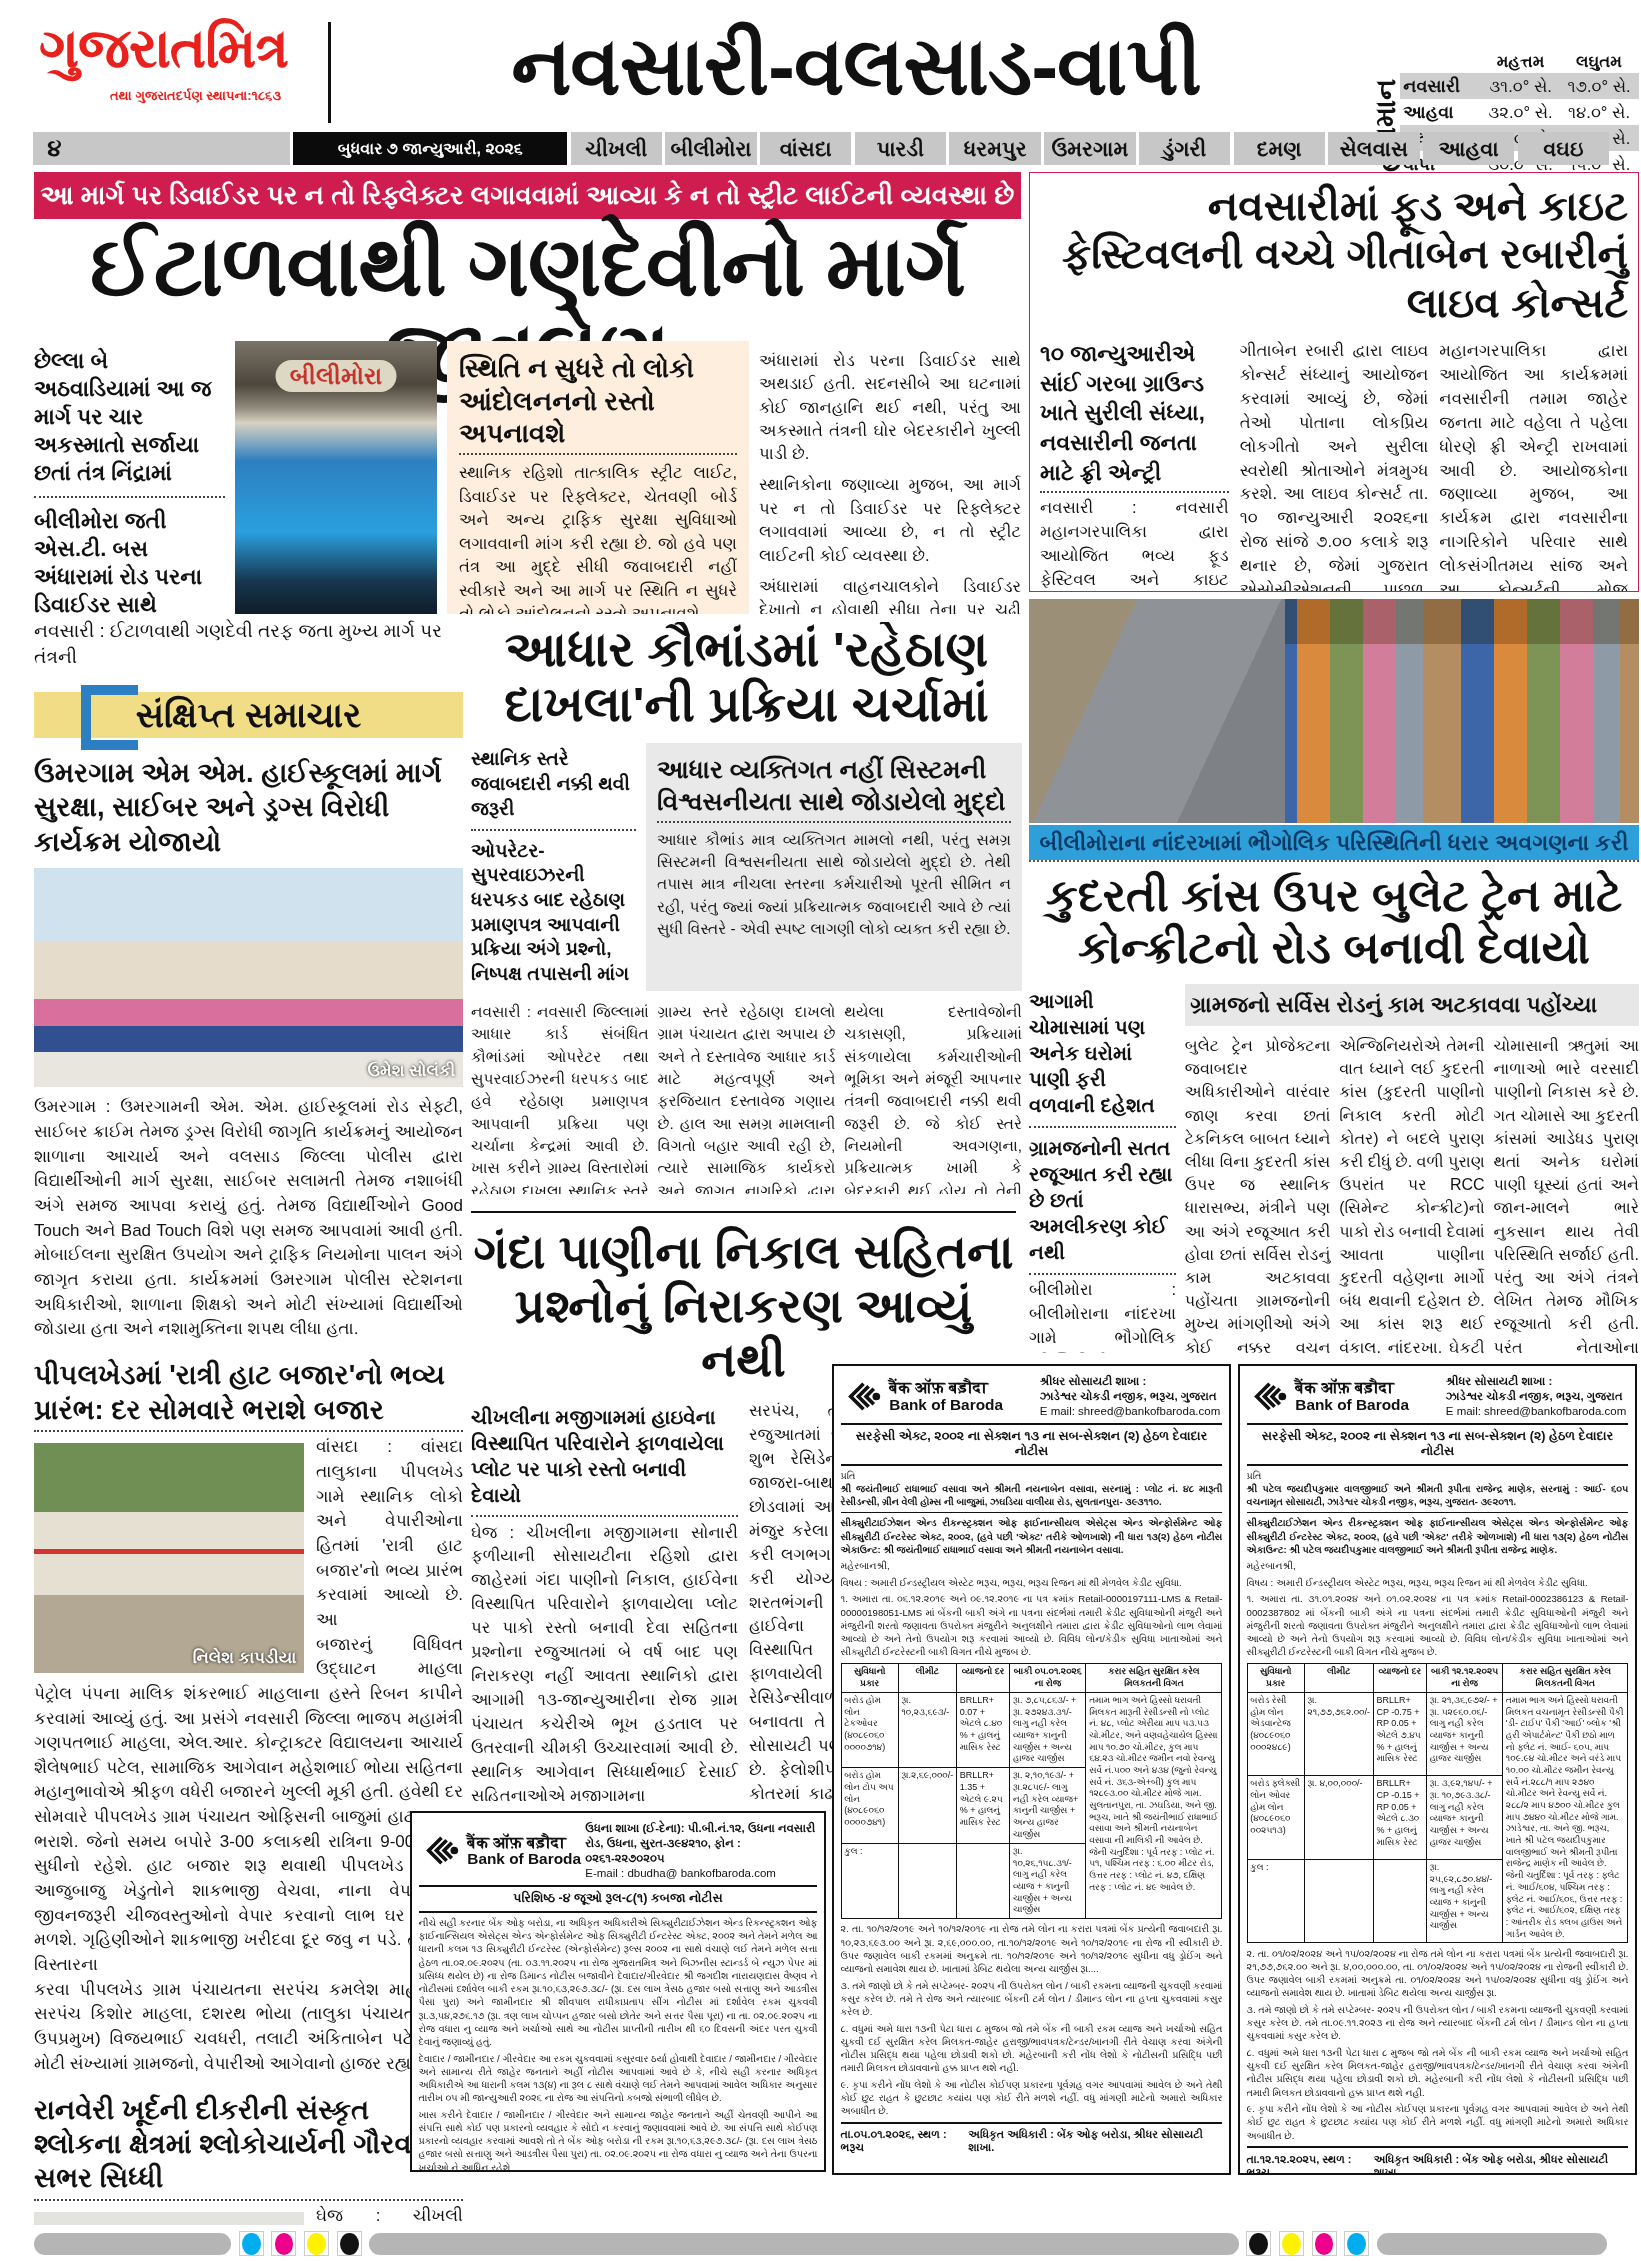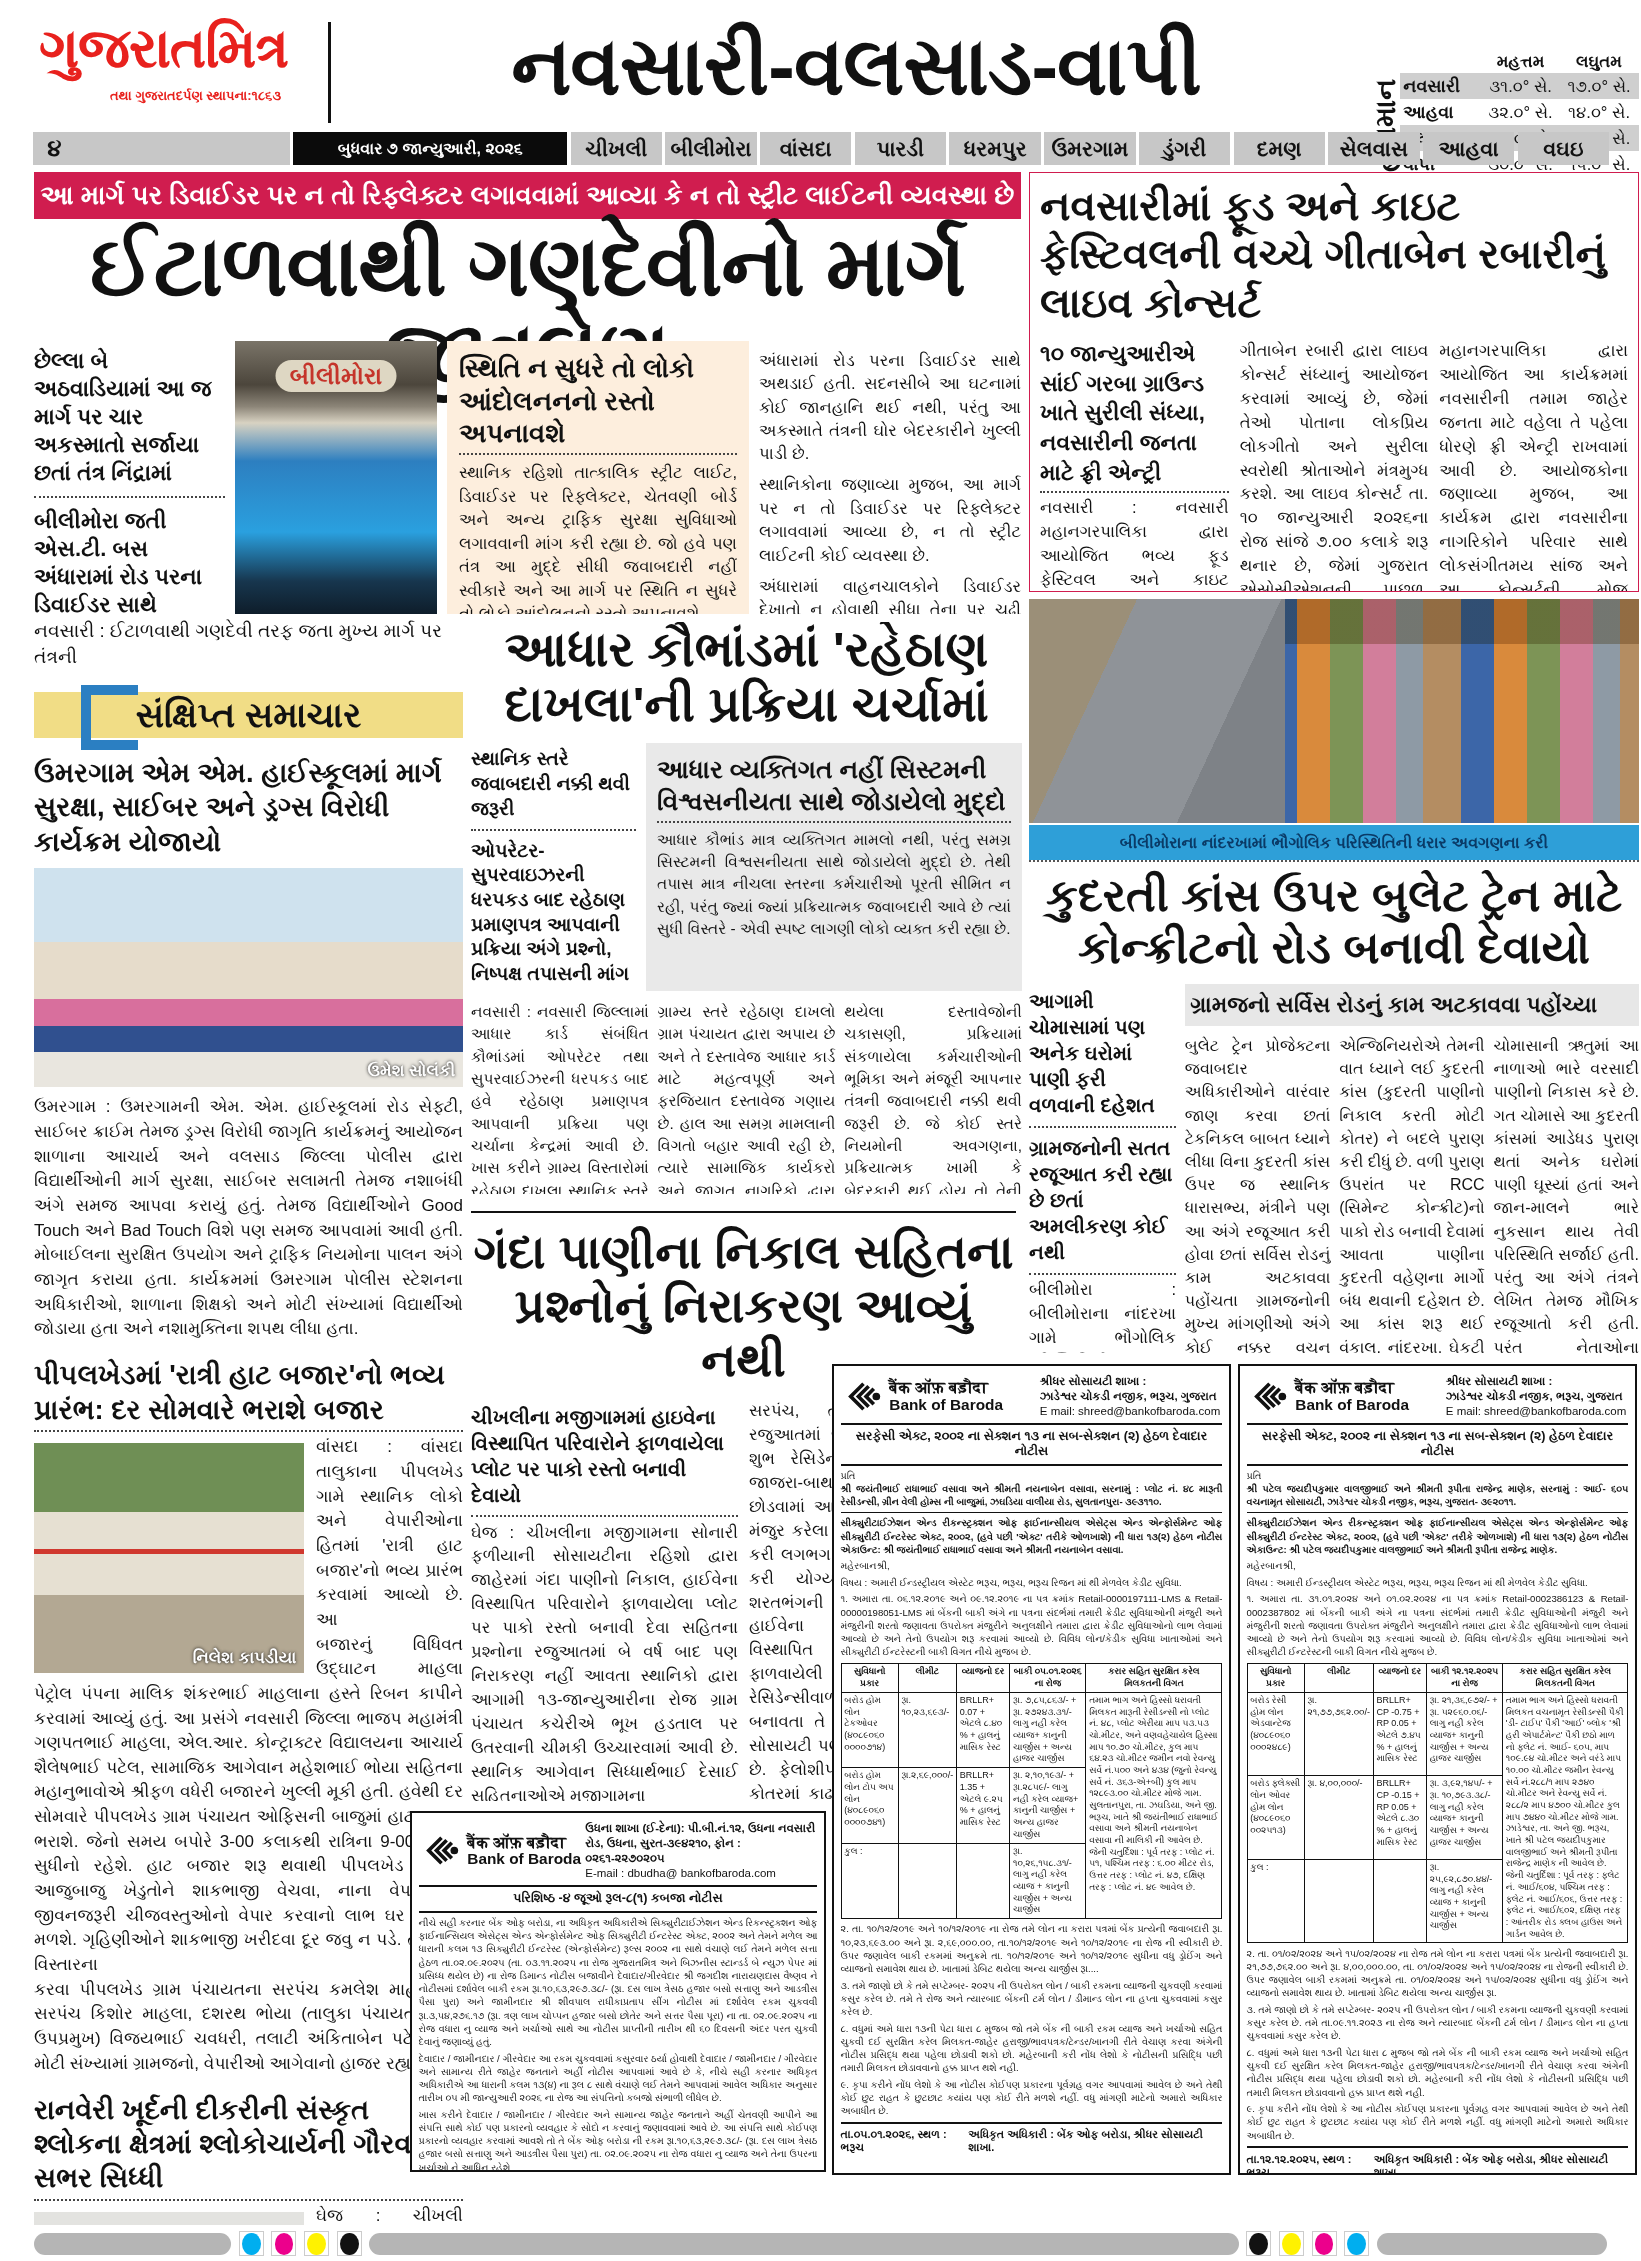--- a/index.html
+++ b/index.html
@@ -40,30 +40,30 @@
   .bus-label { position:absolute; left:50%; top:18.7px; transform:translateX(-50%); background:#ded7c3; color:#c5342a; font-size:24px; font-weight:bold; padding:2.2px 14.3px; border-radius:22px; }
   .box-col { width:302px; }
   .peach { background:#fdeedd; padding:11px 12px; }
   .peach-t { font-size:26px; font-weight:bold; line-height:1.25; }
   .peach-b { font-size:16.5px; line-height:1.42; margin-top:6.6px; text-align:justify; }
   .col-p { font-size:16.5px; line-height:1.42; text-align:justify; margin-top:7.7px; }
   .last-col { flex:1; }
 
   
   .fest { position:absolute; left:1029px; top:172px; width:610px; height:420px; border:1.6px solid #d01d4f; padding:8.8px 10px; overflow:hidden; }
-  .fest-hl { font-size:41px; font-weight:bold; text-align:left; line-height:1.18; }
+  .fest-hl { font-size:41px; font-weight:bold; text-align:right; line-height:1.18; }
   .fest-cols { display:flex; gap:11px; margin-top:12px; }
   .fest-c { flex:1; }
   .fest-lead { font-size:22px; font-weight:bold; line-height:1.35; }
   .body-p { font-size:16.5px; line-height:1.45; text-align:justify; }
 
   
   .crowd { position:absolute; left:1029px; top:599px; width:610px; height:224px; background:repeating-linear-gradient(90deg,#b48d62 0 38px,#3c66a8 38px 71px,#d98a3c 71px 104px,#7d9456 104px 137px,#d27e9b 137px 170px,#8e9aa5 170px 197px), linear-gradient(180deg,#cfc4ae 0 20%,transparent 20%); background-blend-mode:multiply; overflow:hidden; }
   .crowd::before { content:""; position:absolute; left:0; top:0; width:42%; height:100%; background:linear-gradient(115deg,#9b8f78 0 30%,#8f9398 30% 70%,#7e8287 70%); }
-  .crowd-cap { position:absolute; left:1029px; top:825px; width:610px; height:35px; background:#2e9fd8; color:#0a3a66; font-size:16px; font-weight:bold; text-align:center; line-height:35px; }
+  .crowd-cap { position:absolute; left:1029px; top:825px; width:610px; height:35px; background:#2e9fd8; color:#0a3a66; font-size:22px; font-weight:bold; text-align:center; line-height:35px; }
   .cap-dots { position:absolute; left:1029px; top:860px; width:610px; border-bottom:2.7px dotted #555; }
 
   
   .bullet { position:absolute; left:1029px; top:870px; width:610px; height:483px; overflow:hidden; }
   .bullet-hl { font-size:45px; font-weight:bold; text-align:center; line-height:1.15; }
   .bullet-grid { display:flex; gap:8.8px; margin-top:10px; }
   .bullet-c1 { width:147px; }
   .b-deck { font-size:20px; font-weight:bold; line-height:1.3; padding:4.4px 0; }
   .bullet-right { flex:1; }
   .graybox-t { background:#e7e7e7; font-size:22px; font-weight:bold; text-align:left; padding:7.7px 5.5px; line-height:1.25; }

